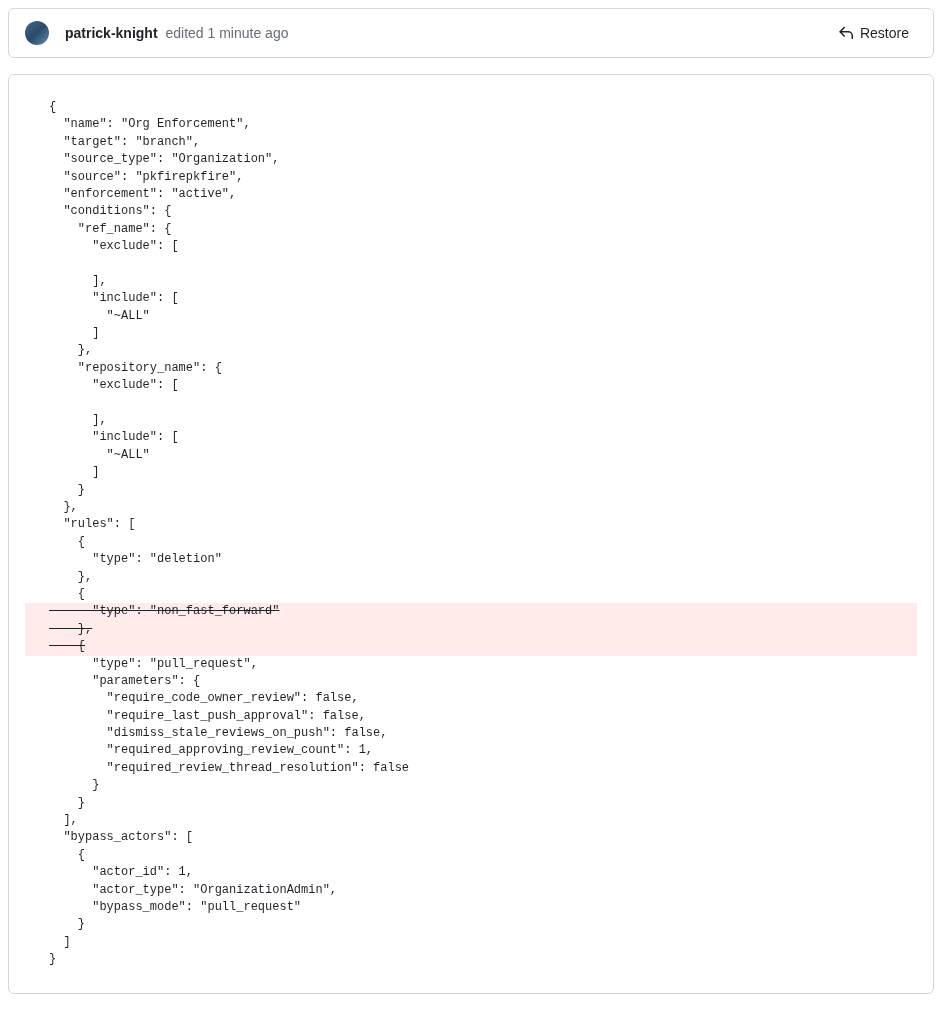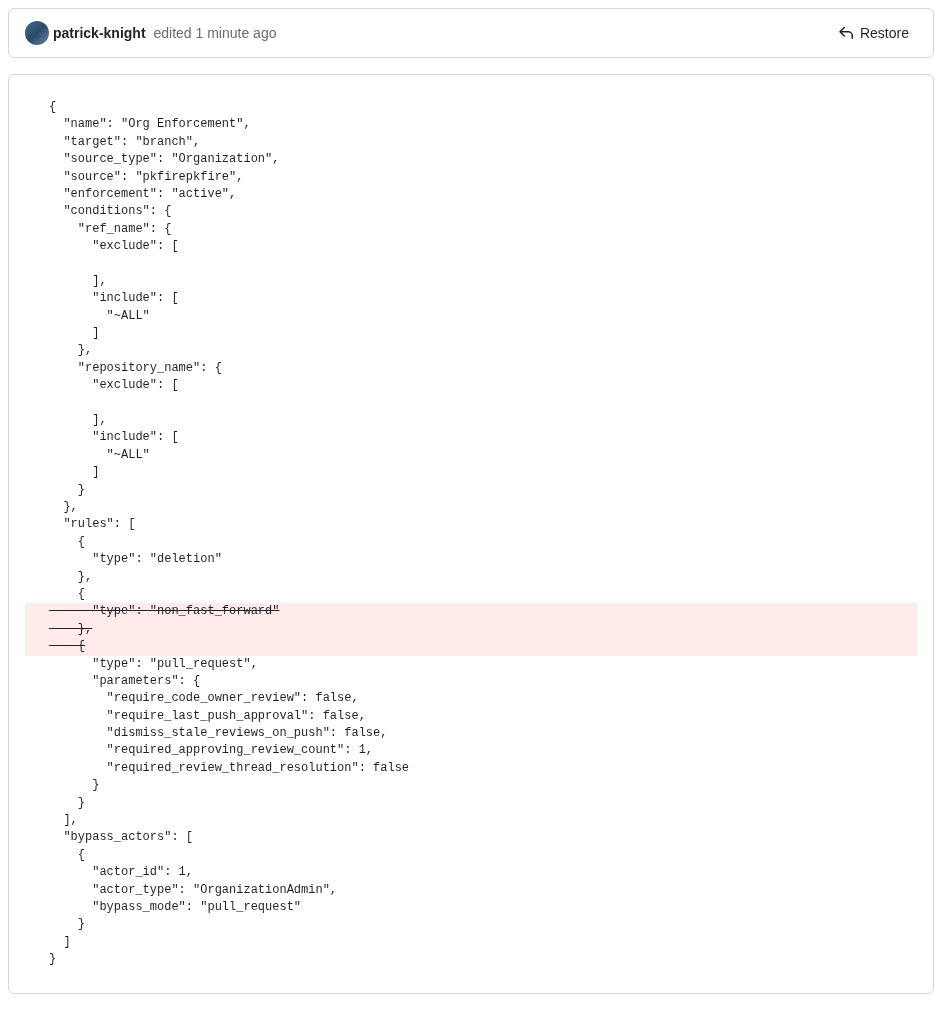--- a/index.html
+++ b/index.html
@@ -19,21 +19,21 @@
       border-radius: 6px;
       padding: 12px 16px;
       display: flex;
       align-items: center;
       justify-content: space-between;
       margin-bottom: 16px;
     }
     .header-left {
       display: flex;
       align-items: center;
-      gap: 4px;
+      gap: 16px;
     }
     .avatar {
       width: 24px;
       height: 24px;
       border-radius: 50%;
       background: linear-gradient(135deg, #4a6a8a 0%, #2a4a6a 50%, #6a8aaa 100%);
       flex-shrink: 0;
     }
     .username {
       font-weight: 600;

